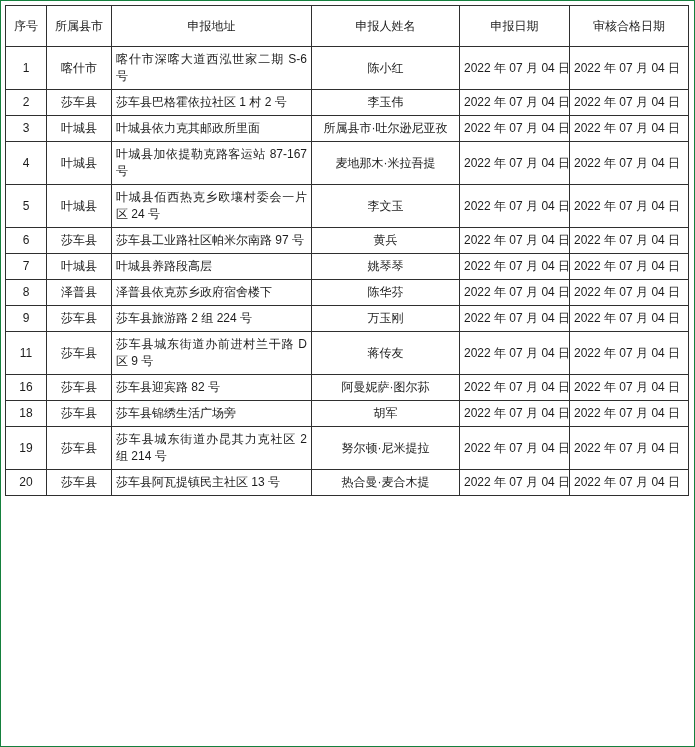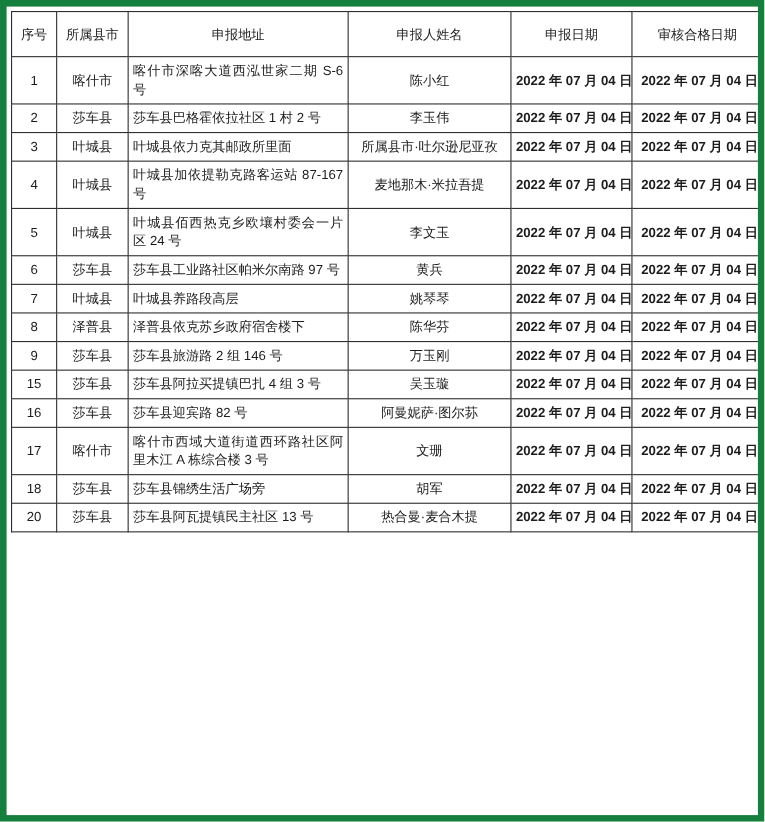--- a/index.html
+++ b/index.html
@@ -5,21 +5,21 @@
   html, body {
     margin: 0;
     padding: 0;
     background: #ffffff;
     font-family: "Liberation Sans", "DejaVu Sans", sans-serif;
   }
   .page {
     box-sizing: border-box;
     width: 695px;
     height: 747px;
-    border: 6px solid #15803d;
+    border: 1px solid #15803d;
     background: #ffffff;
     padding: 4px 3px 3px 3px;
     overflow: hidden;
   }
   table.app-table {
     border-collapse: collapse;
     table-layout: fixed;
     width: 683px;
     margin-left: 1px;
   }
@@ -49,25 +49,24 @@
   .col-apply-date   { width: 110px; }
   .col-approve-date { width: 119px; }
 
   .cell-index, .cell-county, .cell-name { text-align: center; }
   .cell-address {
     text-align: justify;
     padding-left: 7px;
     padding-right: 6px;
   }
   .cell-apply-date, .cell-approve-date {
-    text-align: right;
+    text-align: left;
     white-space: nowrap;
     padding-left: 1px;
     padding-right: 1px;
-    font-weight: bold;
   }
 </style>
 </head>
 <body>
 
 <div class="page">
   <table class="app-table">
     <colgroup>
       <col class="col-index">
       <col class="col-county">
@@ -147,54 +146,54 @@
           <td class="cell-index">8</td>
           <td class="cell-county">泽普县</td>
           <td class="cell-address">泽普县依克苏乡政府宿舍楼下</td>
           <td class="cell-name">陈华芬</td>
           <td class="cell-apply-date">2022 年 07 月 04 日</td>
           <td class="cell-approve-date">2022 年 07 月 04 日</td>
         </tr>
         <tr>
           <td class="cell-index">9</td>
           <td class="cell-county">莎车县</td>
-          <td class="cell-address">莎车县旅游路 2 组 146 号</td>
+          <td class="cell-address">莎车县旅游路 2 组 224 号</td>
           <td class="cell-name">万玉刚</td>
           <td class="cell-apply-date">2022 年 07 月 04 日</td>
           <td class="cell-approve-date">2022 年 07 月 04 日</td>
         </tr>
         <tr>
-          <td class="cell-index">15</td>
-          <td class="cell-county">莎车县</td>
-          <td class="cell-address">莎车县阿拉买提镇巴扎 4 组 3 号</td>
-          <td class="cell-name">吴玉璇</td>
+          <td class="cell-index">11</td>
+          <td class="cell-county">莎车县</td>
+          <td class="cell-address">莎车县城东街道办前进村兰干路 D 区 9 号</td>
+          <td class="cell-name">蒋传友</td>
           <td class="cell-apply-date">2022 年 07 月 04 日</td>
           <td class="cell-approve-date">2022 年 07 月 04 日</td>
         </tr>
         <tr>
           <td class="cell-index">16</td>
           <td class="cell-county">莎车县</td>
           <td class="cell-address">莎车县迎宾路 82 号</td>
           <td class="cell-name">阿曼妮萨·图尔荪</td>
           <td class="cell-apply-date">2022 年 07 月 04 日</td>
           <td class="cell-approve-date">2022 年 07 月 04 日</td>
         </tr>
         <tr>
-          <td class="cell-index">17</td>
-          <td class="cell-county">喀什市</td>
-          <td class="cell-address">喀什市西域大道街道西环路社区阿里木江 A 栋综合楼 3 号</td>
-          <td class="cell-name">文珊</td>
-          <td class="cell-apply-date">2022 年 07 月 04 日</td>
-          <td class="cell-approve-date">2022 年 07 月 04 日</td>
-        </tr>
-        <tr>
           <td class="cell-index">18</td>
           <td class="cell-county">莎车县</td>
           <td class="cell-address">莎车县锦绣生活广场旁</td>
           <td class="cell-name">胡军</td>
+          <td class="cell-apply-date">2022 年 07 月 04 日</td>
+          <td class="cell-approve-date">2022 年 07 月 04 日</td>
+        </tr>
+        <tr>
+          <td class="cell-index">19</td>
+          <td class="cell-county">莎车县</td>
+          <td class="cell-address">莎车县城东街道办昆其力克社区 2 组 214 号</td>
+          <td class="cell-name">努尔顿·尼米提拉</td>
           <td class="cell-apply-date">2022 年 07 月 04 日</td>
           <td class="cell-approve-date">2022 年 07 月 04 日</td>
         </tr>
         <tr>
           <td class="cell-index">20</td>
           <td class="cell-county">莎车县</td>
           <td class="cell-address">莎车县阿瓦提镇民主社区 13 号</td>
           <td class="cell-name">热合曼·麦合木提</td>
           <td class="cell-apply-date">2022 年 07 月 04 日</td>
           <td class="cell-approve-date">2022 年 07 月 04 日</td>

